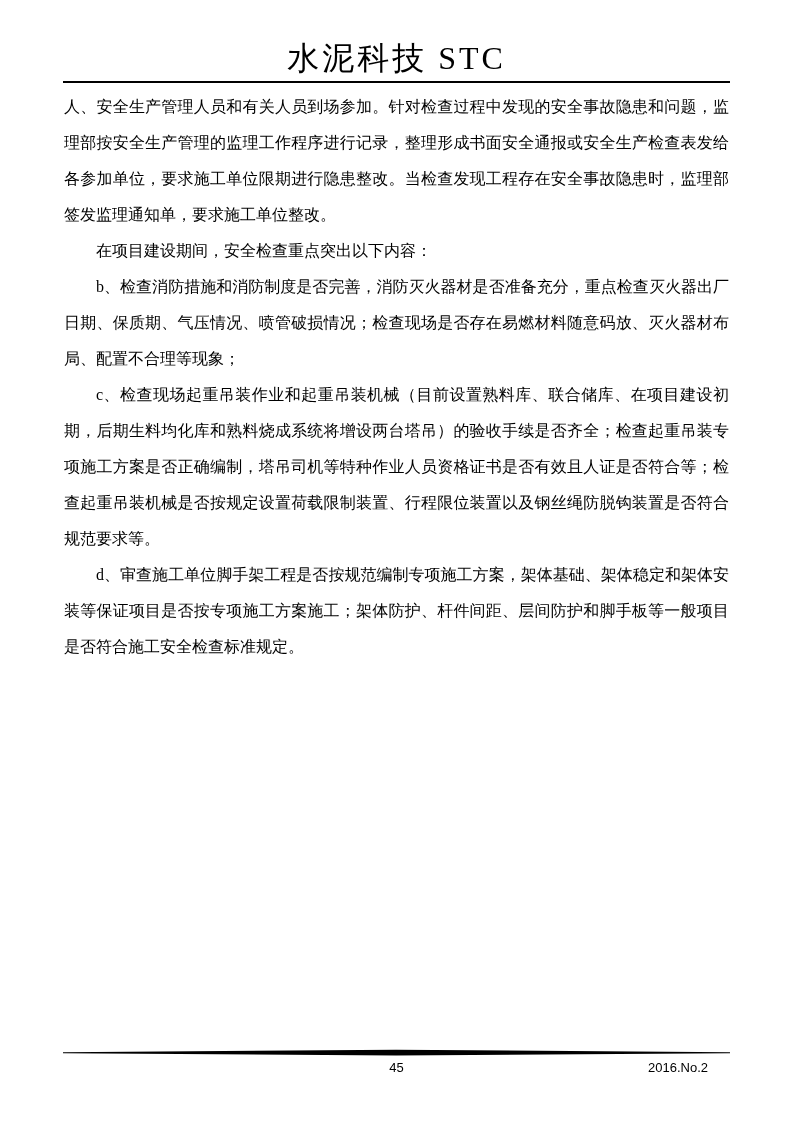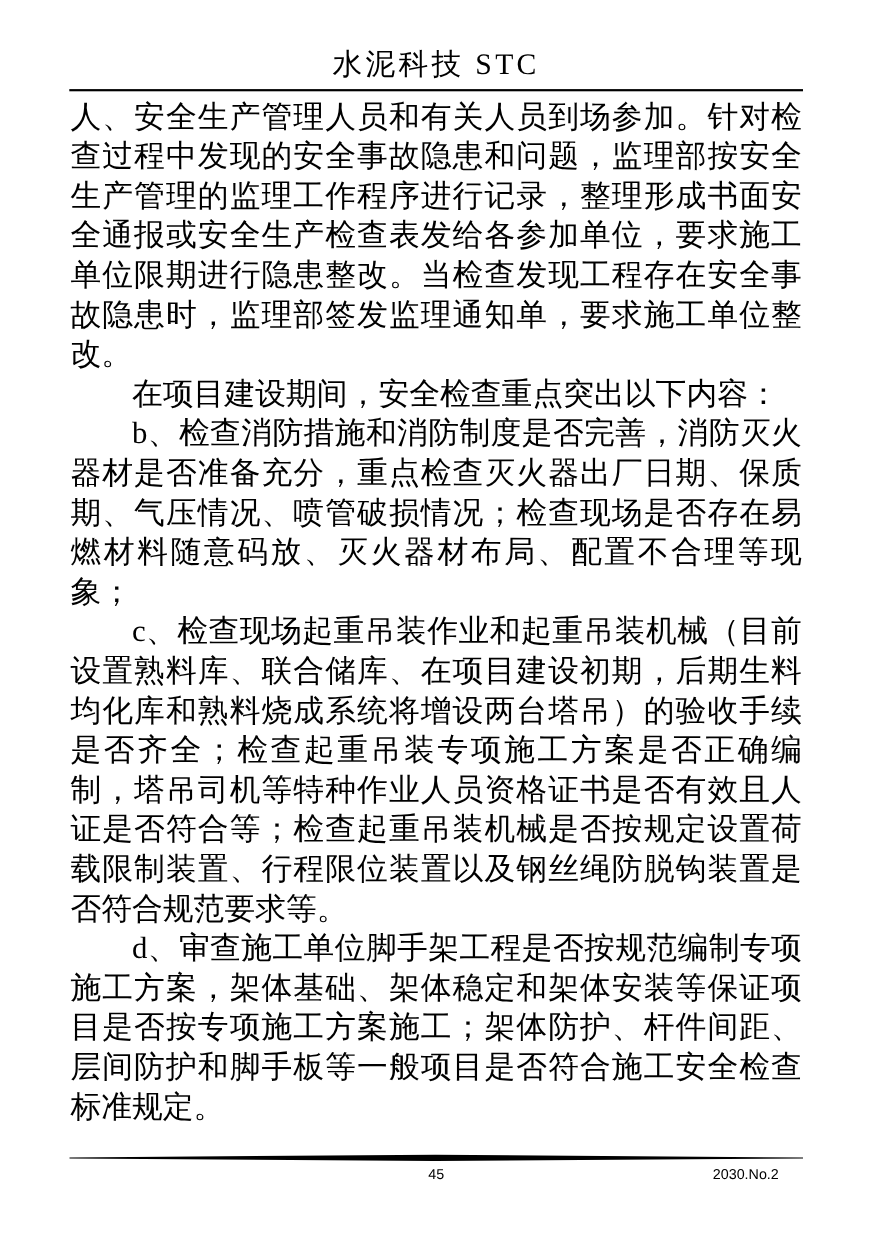--- a/index.html
+++ b/index.html
@@ -18,37 +18,37 @@
   }
   
   .header {
     position: absolute;
     top: 42px;
     left: 63px;
     width: 667px;
     text-align: center;
   }
   .journal-title {
-    font-size: 27px;
+    font-size: 32px;
     line-height: 32px;
     letter-spacing: 3px;
     font-family: "Liberation Serif", "DejaVu Serif", serif;
   }
   .header-rule {
     margin-top: 7px;
     border-top: 2px solid #000000;
     height: 0;
   }
   
   .body-text {
     position: absolute;
     top: 89px;
     left: 64px;
     width: 665px;
-    font-size: 28px;
+    font-size: 16px;
     line-height: 36px;
     text-align: justify;
   }
   .body-text p {
     margin: 0;
     padding: 0;
   }
   .body-text p.indent {
     text-indent: 2em;
   }
@@ -100,17 +100,17 @@
     <p class="para indent">c、检查现场起重吊装作业和起重吊装机械（目前设置熟料库、联合储库、在项目建设初期，后期生料均化库和熟料烧成系统将增设两台塔吊）的验收手续是否齐全；检查起重吊装专项施工方案是否正确编制，塔吊司机等特种作业人员资格证书是否有效且人证是否符合等；检查起重吊装机械是否按规定设置荷载限制装置、行程限位装置以及钢丝绳防脱钩装置是否符合规范要求等。</p>
     <p class="para indent">d、审查施工单位脚手架工程是否按规范编制专项施工方案，架体基础、架体稳定和架体安装等保证项目是否按专项施工方案施工；架体防护、杆件间距、层间防护和脚手板等一般项目是否符合施工安全检查标准规定。</p>
   </div>
 
   <div class="footer">
     <svg class="footer-rule" viewBox="0 0 667 8" preserveAspectRatio="none" xmlns="http://www.w3.org/2000/svg">
       <polygon points="0,3.2 333,0.8 667,3.2 667,4.2 333,6.4 0,4.2" fill="#000000"></polygon>
     </svg>
     <div class="footer-row">
       <span class="page-number">45</span>
-      <span class="issue-label">2030.No.2</span>
+      <span class="issue-label">2016.No.2</span>
     </div>
   </div>
 
 </div>
 
 </body></html>

